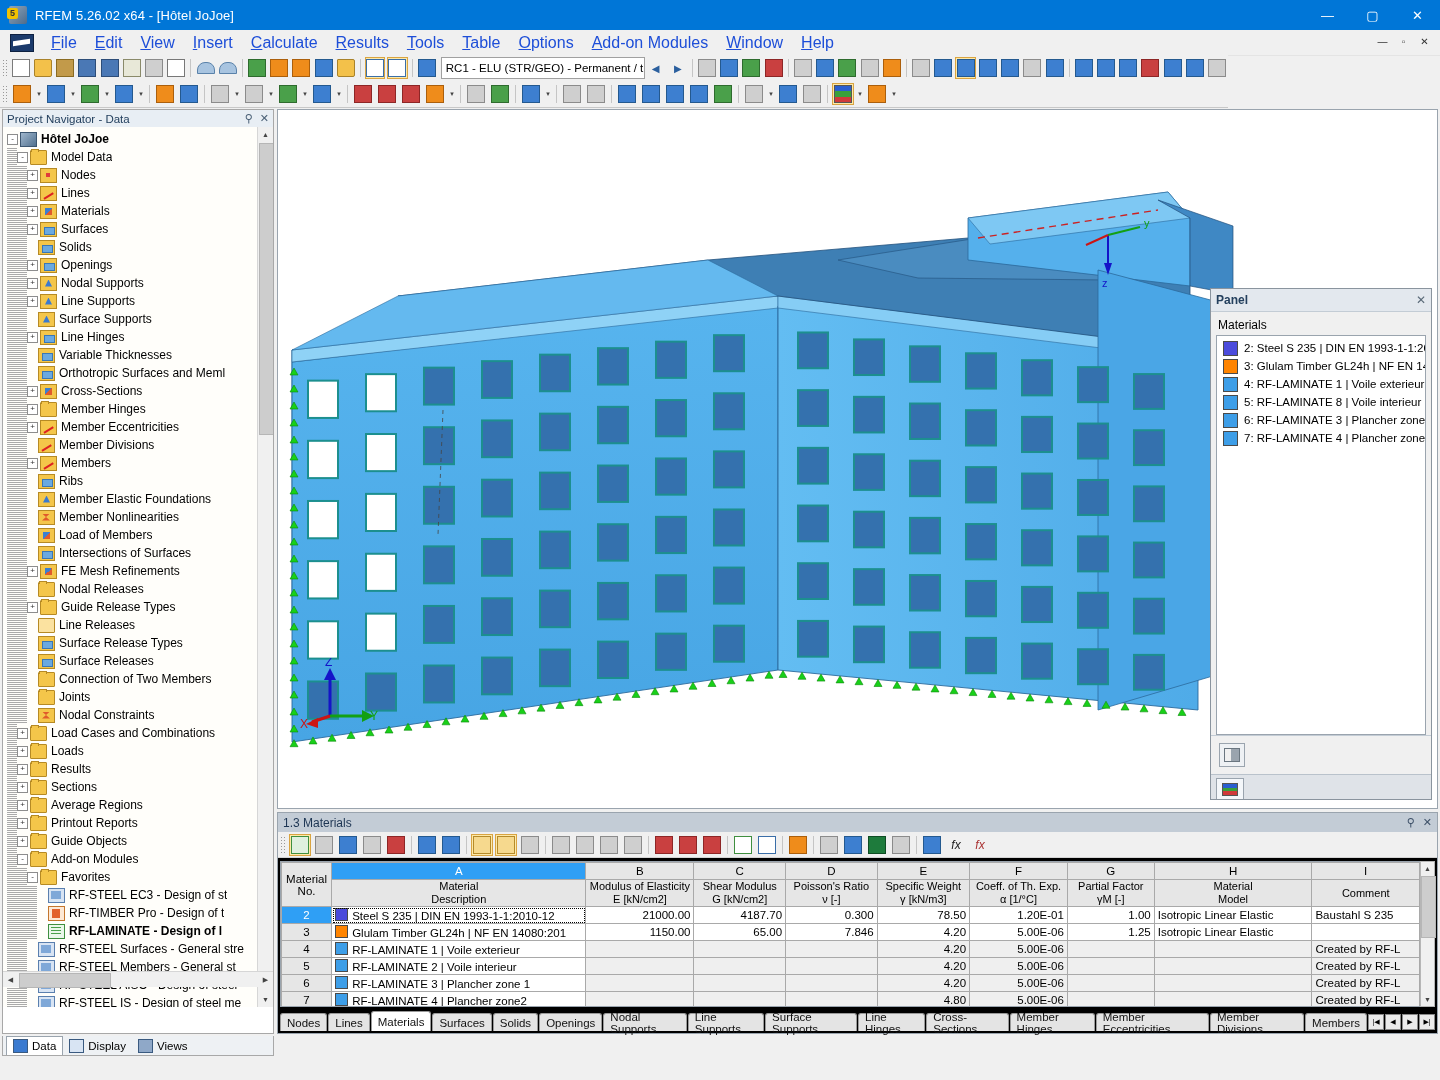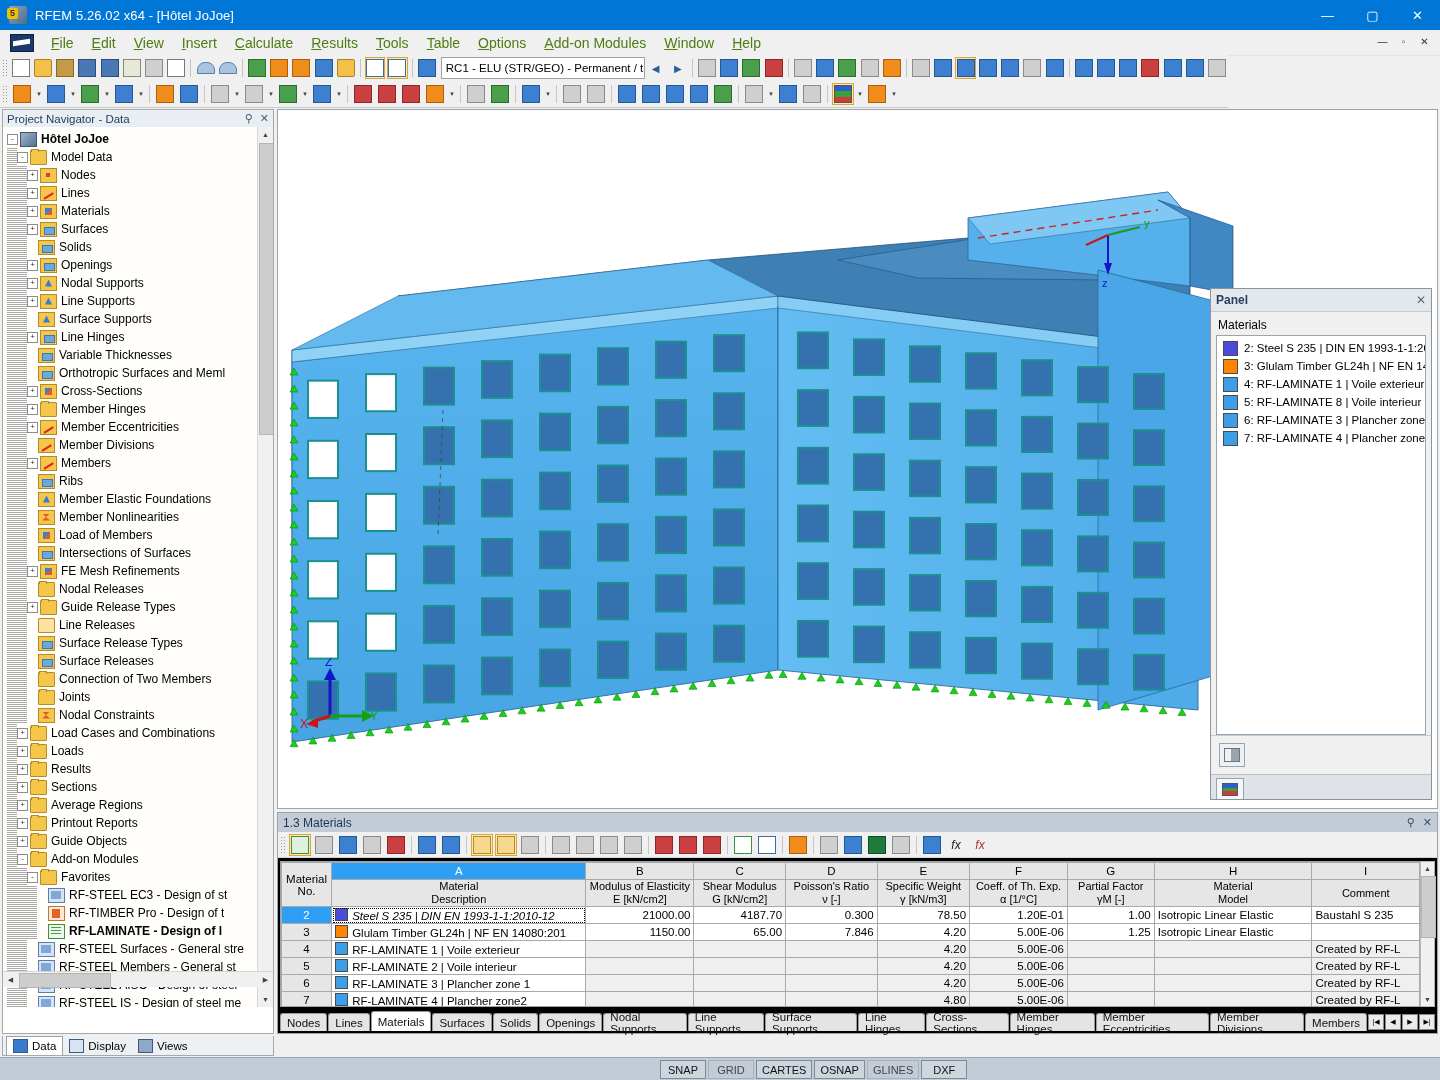--- a/index.html
+++ b/index.html
@@ -28,21 +28,21 @@
 
   
   .menubar{
     position:absolute;left:0;top:30px;width:1440px;height:25px;
     background:#f0f0f0;display:flex;align-items:center;border-bottom:1px solid #e4e4e4;
   }
   .menu-logo{width:22px;height:16px;margin-left:10px;margin-right:8px;
     background:#1b3a6b;border:1px solid #0d2040;position:relative;}
   .menu-logo:after{content:"";position:absolute;left:2px;top:5px;width:17px;height:5px;
     background:#fff;transform:skewY(-8deg);}
-  .menu-item{padding:3px 9px;font-size:14px;color:#4d7c0f;cursor:default;}
+  .menu-item{padding:3px 9px;font-size:16px;color:#1d4ed8;cursor:default;}
   .menu-item u{text-decoration:underline;}
   .mdi-btns{position:absolute;right:6px;top:2px;display:flex;gap:2px;}
   .mdi-btn{width:19px;height:18px;display:flex;align-items:center;justify-content:center;
     font-size:10px;color:#333;}
 
   
   .toolbar{
     position:absolute;left:0;width:1228px;height:26px;background:#f0f0f0;
     display:flex;align-items:center;border-bottom:1px solid #dcdcdc;
   }
@@ -177,21 +177,21 @@
     overflow:hidden;white-space:nowrap;}
   .col-hdr{background:#e6e6e6;text-align:center;font-weight:normal;height:14px;font-size:11.5px;}
   .col-hdr.sel{background:#2f9ff5;color:#fff;}
   .sub-hdr{background:#e6e6e6;text-align:center;font-weight:normal;line-height:13px;font-size:11px;}
   .rowno{background:#e6e6e6;text-align:center;width:46px;}
   .rowno.sel{background:#2f9ff5;color:#fff;}
   td.num{text-align:right;}
   td.grey{background:#efefef;}
   .cellsw{display:inline-block;width:11px;height:11px;border:1px solid #4a4a4a;
     vertical-align:-1px;margin-right:4px;}
-  .focus-cell{outline:1px dotted #000;outline-offset:-2px;font-style:italic;}
+  .focus-cell{outline:1px dotted #000;outline-offset:-2px;}
 
   .vscroll{position:absolute;right:2px;top:48px;width:15px;height:146px;background:#f0f0f0;
     border:1px solid #b6b6b6;box-sizing:border-box;}
   .vs-btn{width:13px;height:13px;display:flex;align-items:center;justify-content:center;font-size:7px;color:#444;}
   .vs-thumb{position:absolute;left:0;top:14px;width:13px;height:60px;background:#cdcdcd;border:1px solid #b6b6b6;}
 
   .td-tabs{position:absolute;left:2px;bottom:2px;width:1155px;height:20px;display:flex;align-items:flex-end;}
   .gtab{height:17px;background:#e4e4e4;border:1px solid #9a9a9a;border-bottom:none;
     border-radius:3px 3px 0 0;padding:0 6px;margin-right:1px;font-size:11.5px;
     display:flex;align-items:center;color:#111;}
@@ -1412,25 +1412,14 @@
         </div>
       <div class="tab-navs">
           <div class="tnv">|◀</div>
           <div class="tnv">◀</div>
           <div class="tnv">▶</div>
           <div class="tnv">▶|</div>
         </div>
     </div>
   </div>
 
-  <div class="statusbar">
-    <div class="sb-left"></div>
-    <div class="sb-btns" id="sb-btns">
-        <div class="sbb">SNAP</div>
-        <div class="sbb off">GRID</div>
-        <div class="sbb">CARTES</div>
-        <div class="sbb">OSNAP</div>
-        <div class="sbb off">GLINES</div>
-        <div class="sbb">DXF</div>
-      </div>
-  </div>
 
 </div>
 
 </body></html>

